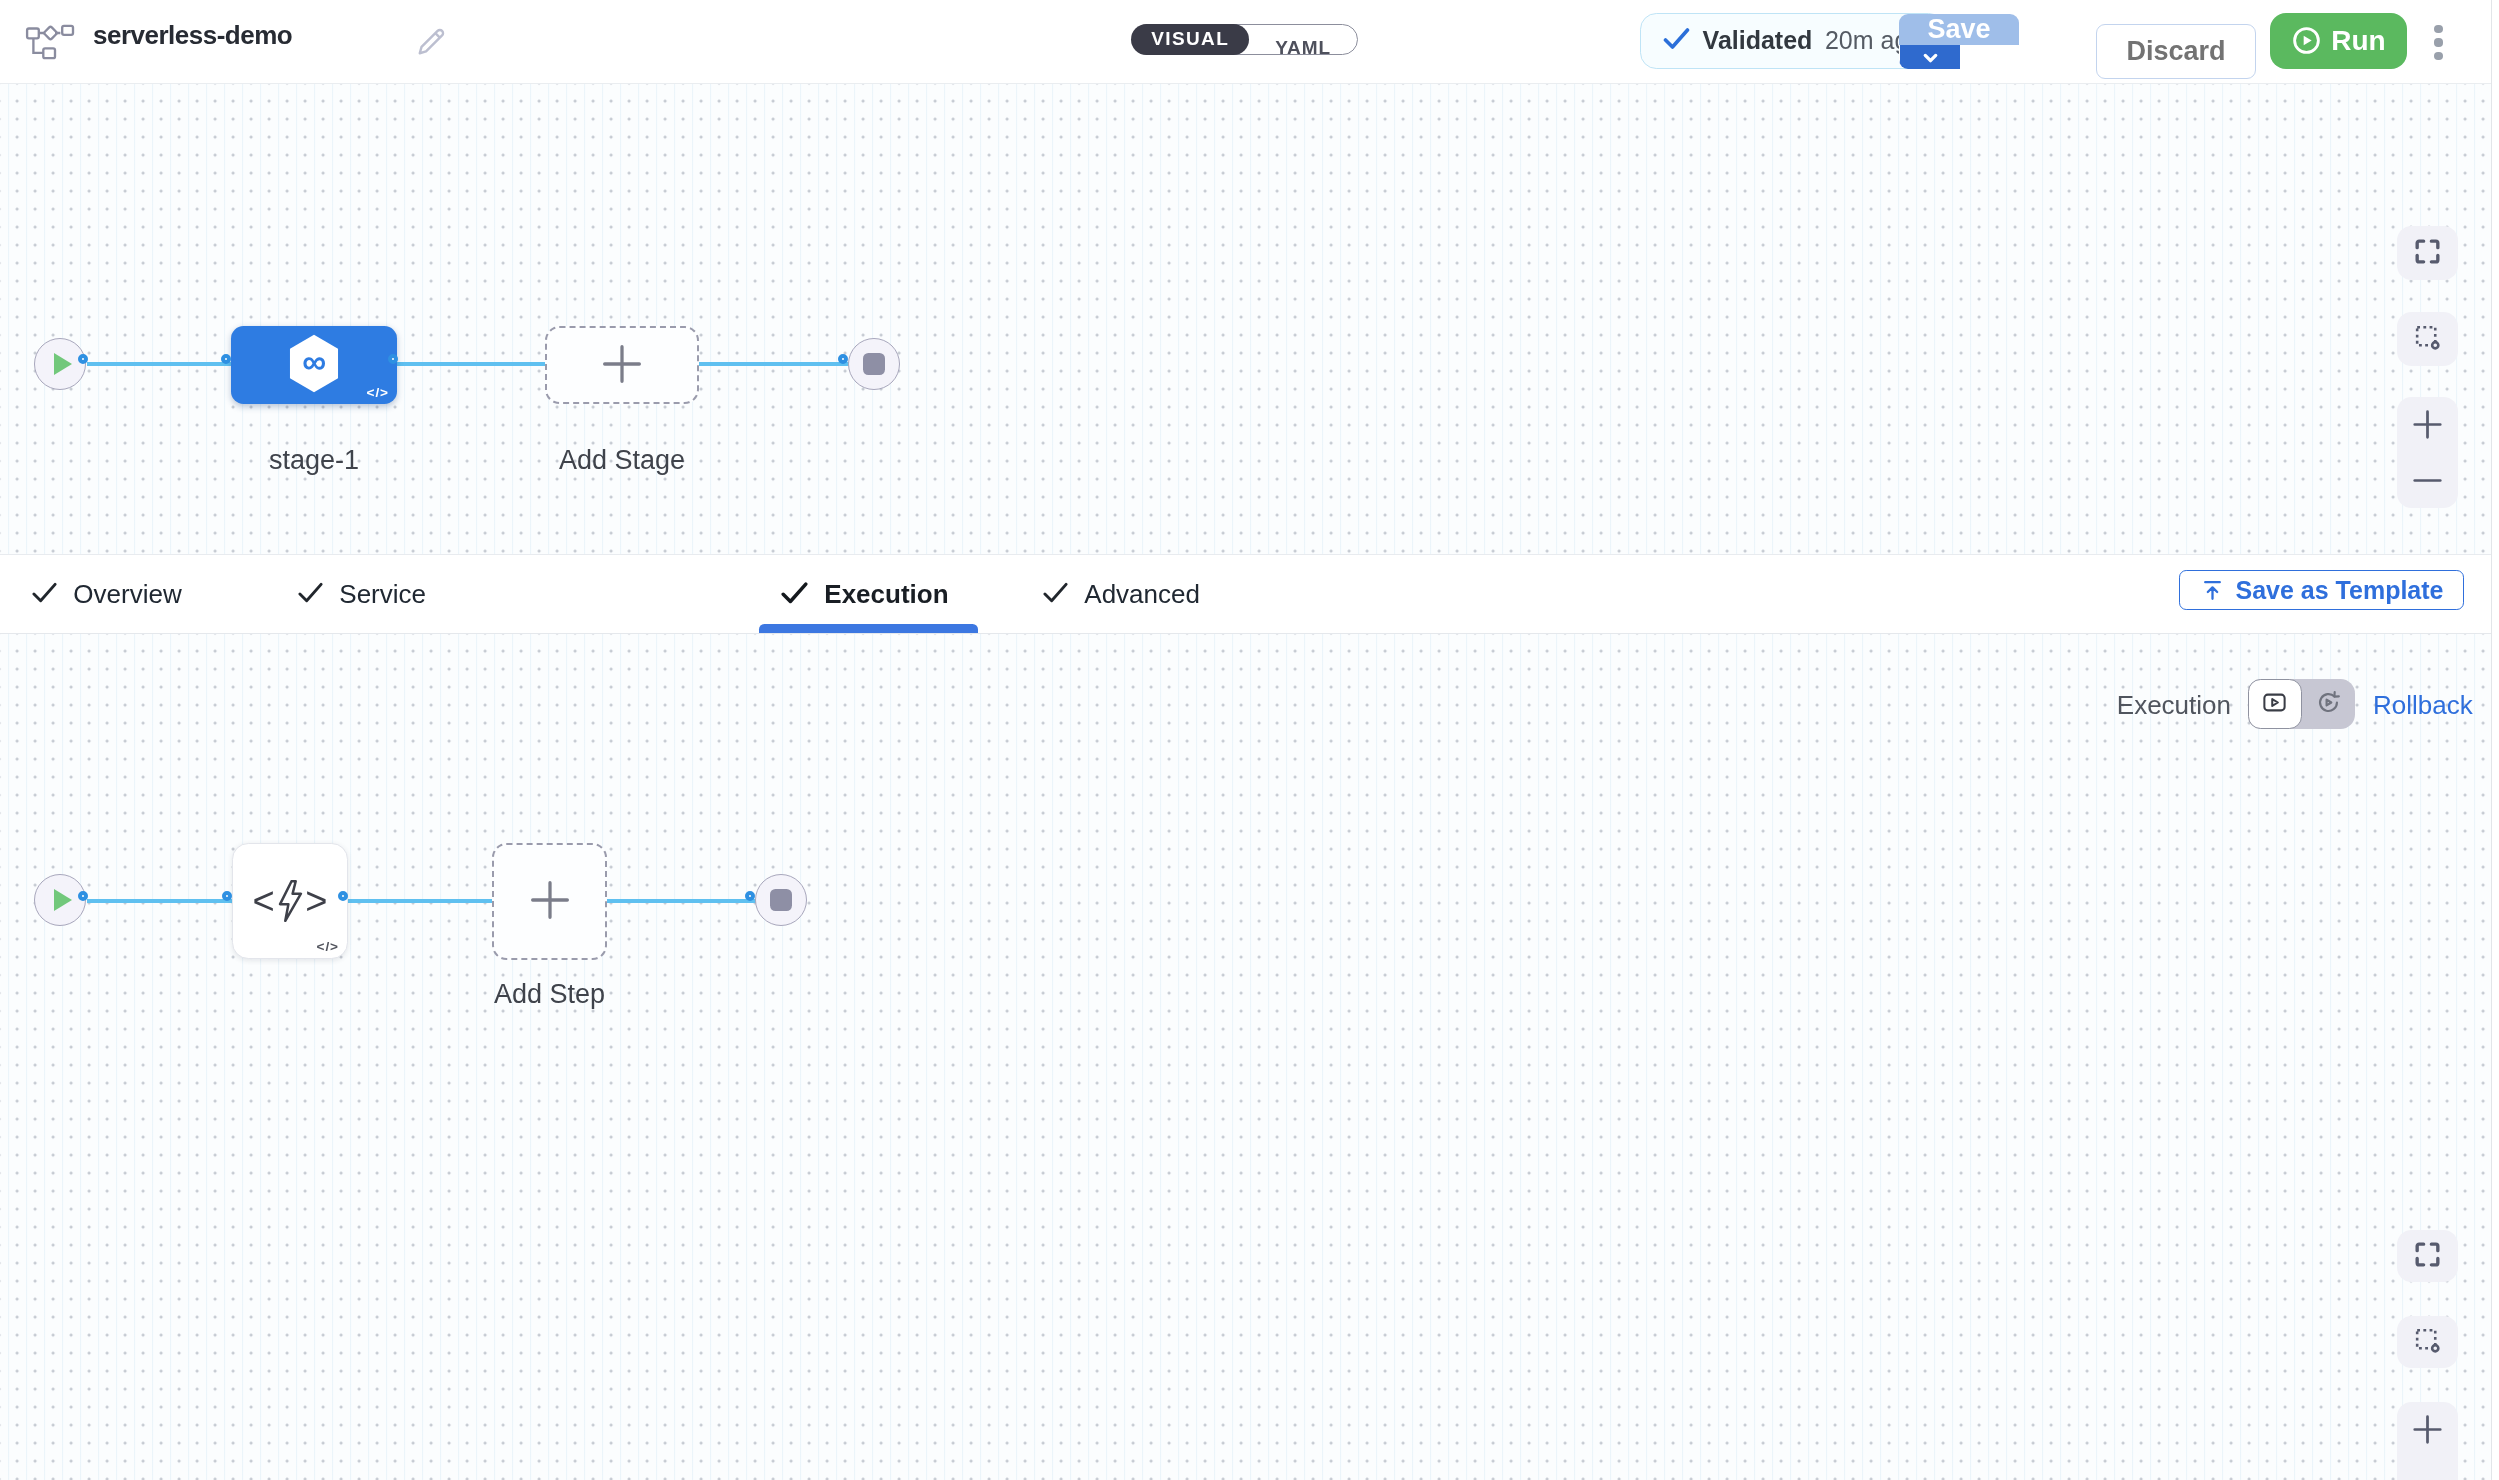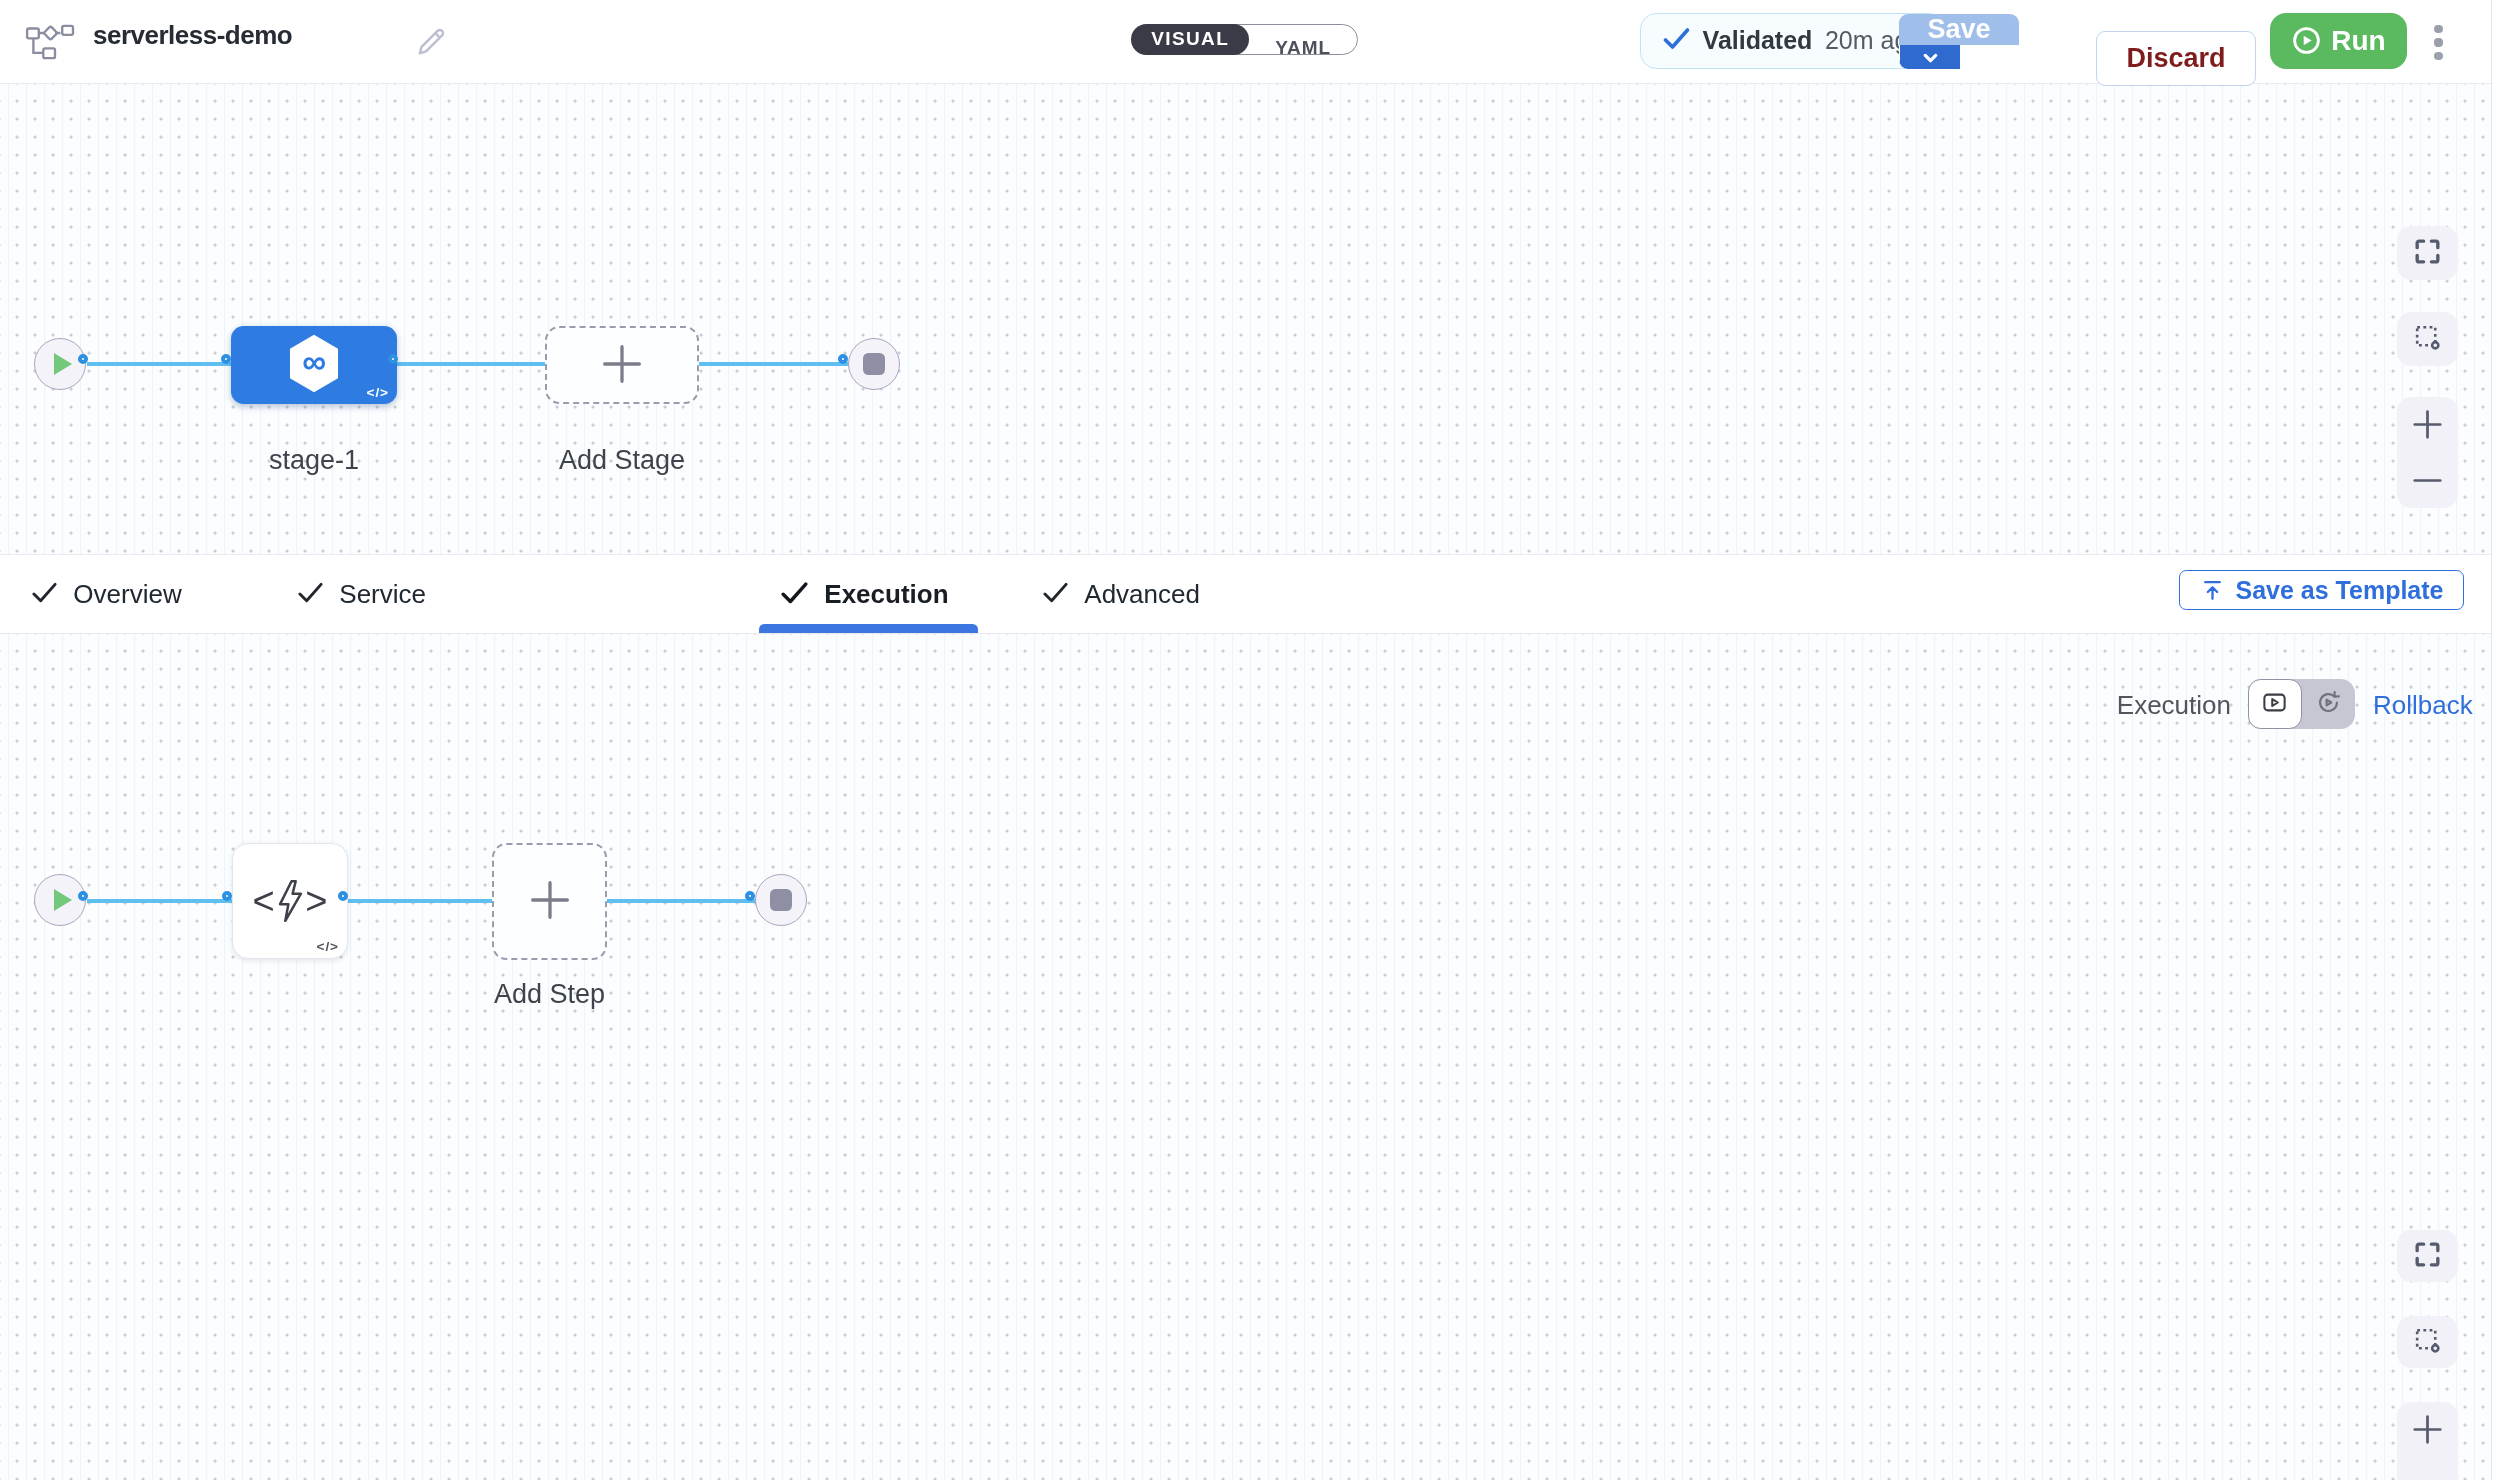--- a/index.html
+++ b/index.html
@@ -25,22 +25,22 @@
                      background:#F7FDFF; border:1.8px solid #BFE4F6; border-radius:16.3px;
                      display:flex; align-items:center; gap:12.6px; cursor:pointer; }
   .validated-label { font-size:25px; font-weight:700; color:#32383F; }
   .validated-time { font-size:25px; color:#555B64; }
 
   .save-split { position:absolute; left:1899px; top:13.6px; height:55px; display:flex; border-radius:9px; overflow:hidden;flex-direction:column; }
   .save-main { width:120px; height:55px; background:#9FBEE9; color:#fff; font-size:27px; font-weight:700;
                border:none; cursor:pointer; font-family:inherit; }
   .save-caret { width:61px; height:55px; background:#2F6ACE; border:none; border-left:1.8px solid #fff;
                 cursor:pointer; display:flex; align-items:center; justify-content:center; }
-  .discard-btn { position:absolute; left:2096px; top:31px; width:160px; height:55px; background:#fff;
-                 border:1.8px solid #C3D4EE; border-radius:9px; color:#7f1d1d; font-size:27px; font-weight:700;
+  .discard-btn { position:absolute; left:2096px; top:24px; width:160px; height:55px; background:#fff;
+                 border:1.8px solid #C3D4EE; border-radius:9px; color:#737373; font-size:27px; font-weight:700;
                  cursor:pointer; font-family:inherit; }
   .run-btn { position:absolute; left:2270px; top:12.6px; width:137px; height:56px; background:#5BB95F;
              border:none; border-radius:16px; color:#fff; font-size:28px; font-weight:700; cursor:pointer;
              display:flex; align-items:center; justify-content:center; gap:9px; font-family:inherit; }
   .kebab-btn { position:absolute; left:2423px; top:19px; width:31px; height:47px; background:none; border:none;
                cursor:pointer; display:flex; flex-direction:column; align-items:center; justify-content:center; gap:5.4px; }
   .kebab-btn i { width:8.1px; height:8.1px; border-radius:50%; background:#99A0AB; }
 
   
   .canvas { position:absolute; left:0; width:2500px; background-color:#FBFDFE;

